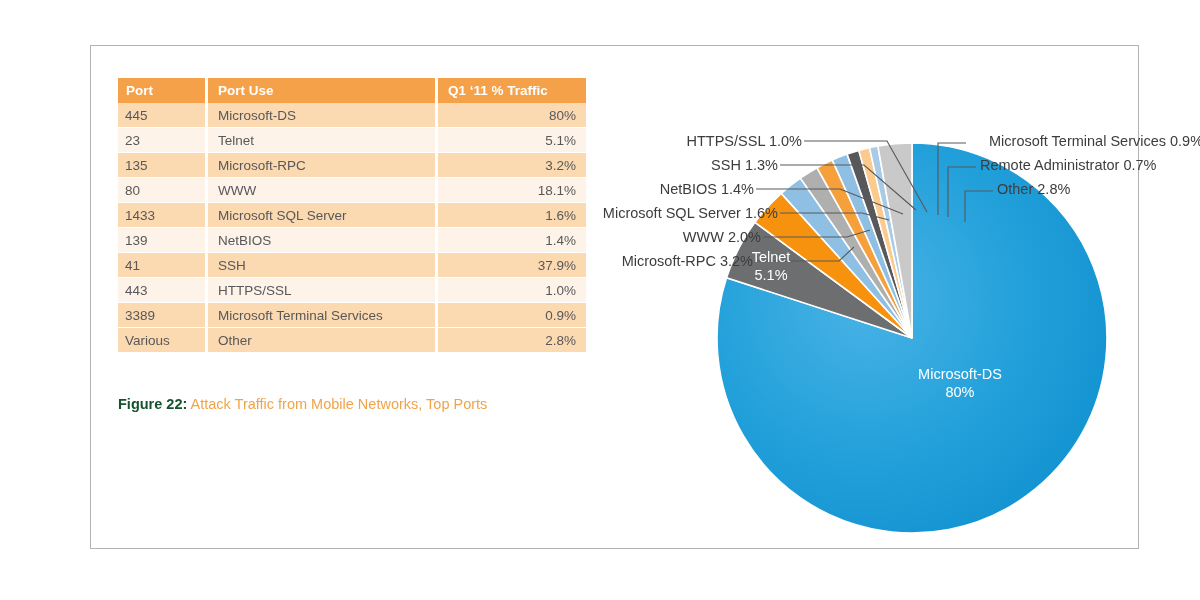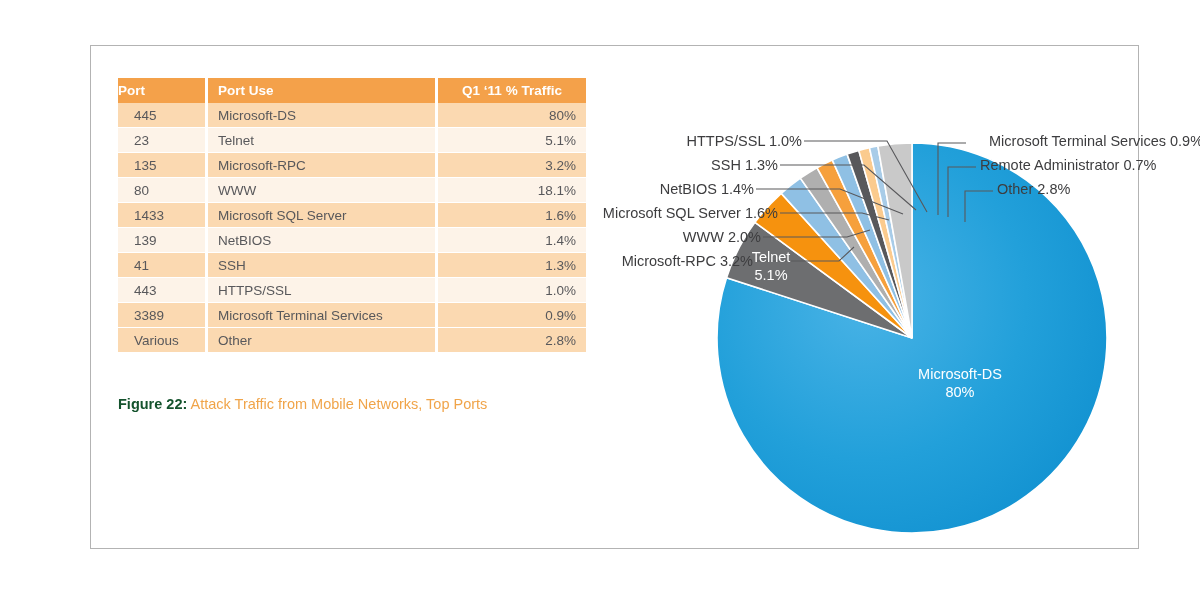--- a/index.html
+++ b/index.html
@@ -41,33 +41,33 @@
     background: #f4a14a;
     color: #ffffff;
     font-weight: bold;
     font-size: 13.5px;
     height: 25px;
     padding: 0 10px;
     text-align: left;
     border-right: 3px solid #ffffff;
     white-space: nowrap;
   }
-  #ports-table thead th:last-child { border-right: none; text-align: center; }
-  #ports-table thead th.th-port { padding-left: 0; margin-top: 14px; }
+  #ports-table thead th:last-child { border-right: none; text-align: left; }
+  #ports-table thead th.th-port { padding-left: 8px; margin-top: 14px; }
 
   #ports-table tbody td {
     height: 25px;
     padding: 0 10px;
     font-size: 13.5px;
     border-right: 3px solid #ffffff;
     border-bottom: 1px solid #ffffff;
     white-space: nowrap;
   }
   #ports-table tbody td:last-child { border-right: none; text-align: right; }
-  #ports-table tbody td.c1 { padding-left: 16px; }
+  #ports-table tbody td.c1 { padding-left: 7px; }
   #ports-table tbody tr.odd  td { background: #fbd9b1; }
   #ports-table tbody tr.even td { background: #fdf3e8; }
 
   
   #caption {
     position: absolute;
     left: 118px; top: 396px;
     font-size: 14.5px;
     color: #f0a449;
     white-space: nowrap;
@@ -149,21 +149,21 @@
           <td>1.6%</td>
         </tr>
         <tr class="even">
           <td class="c1">139</td>
           <td>NetBIOS</td>
           <td>1.4%</td>
         </tr>
         <tr class="odd">
           <td class="c1">41</td>
           <td>SSH</td>
-          <td>1.3%</td>
+          <td>37.9%</td>
         </tr>
         <tr class="even">
           <td class="c1">443</td>
           <td>HTTPS/SSL</td>
           <td>1.0%</td>
         </tr>
         <tr class="odd">
           <td class="c1">3389</td>
           <td>Microsoft Terminal Services</td>
           <td>0.9%</td>

